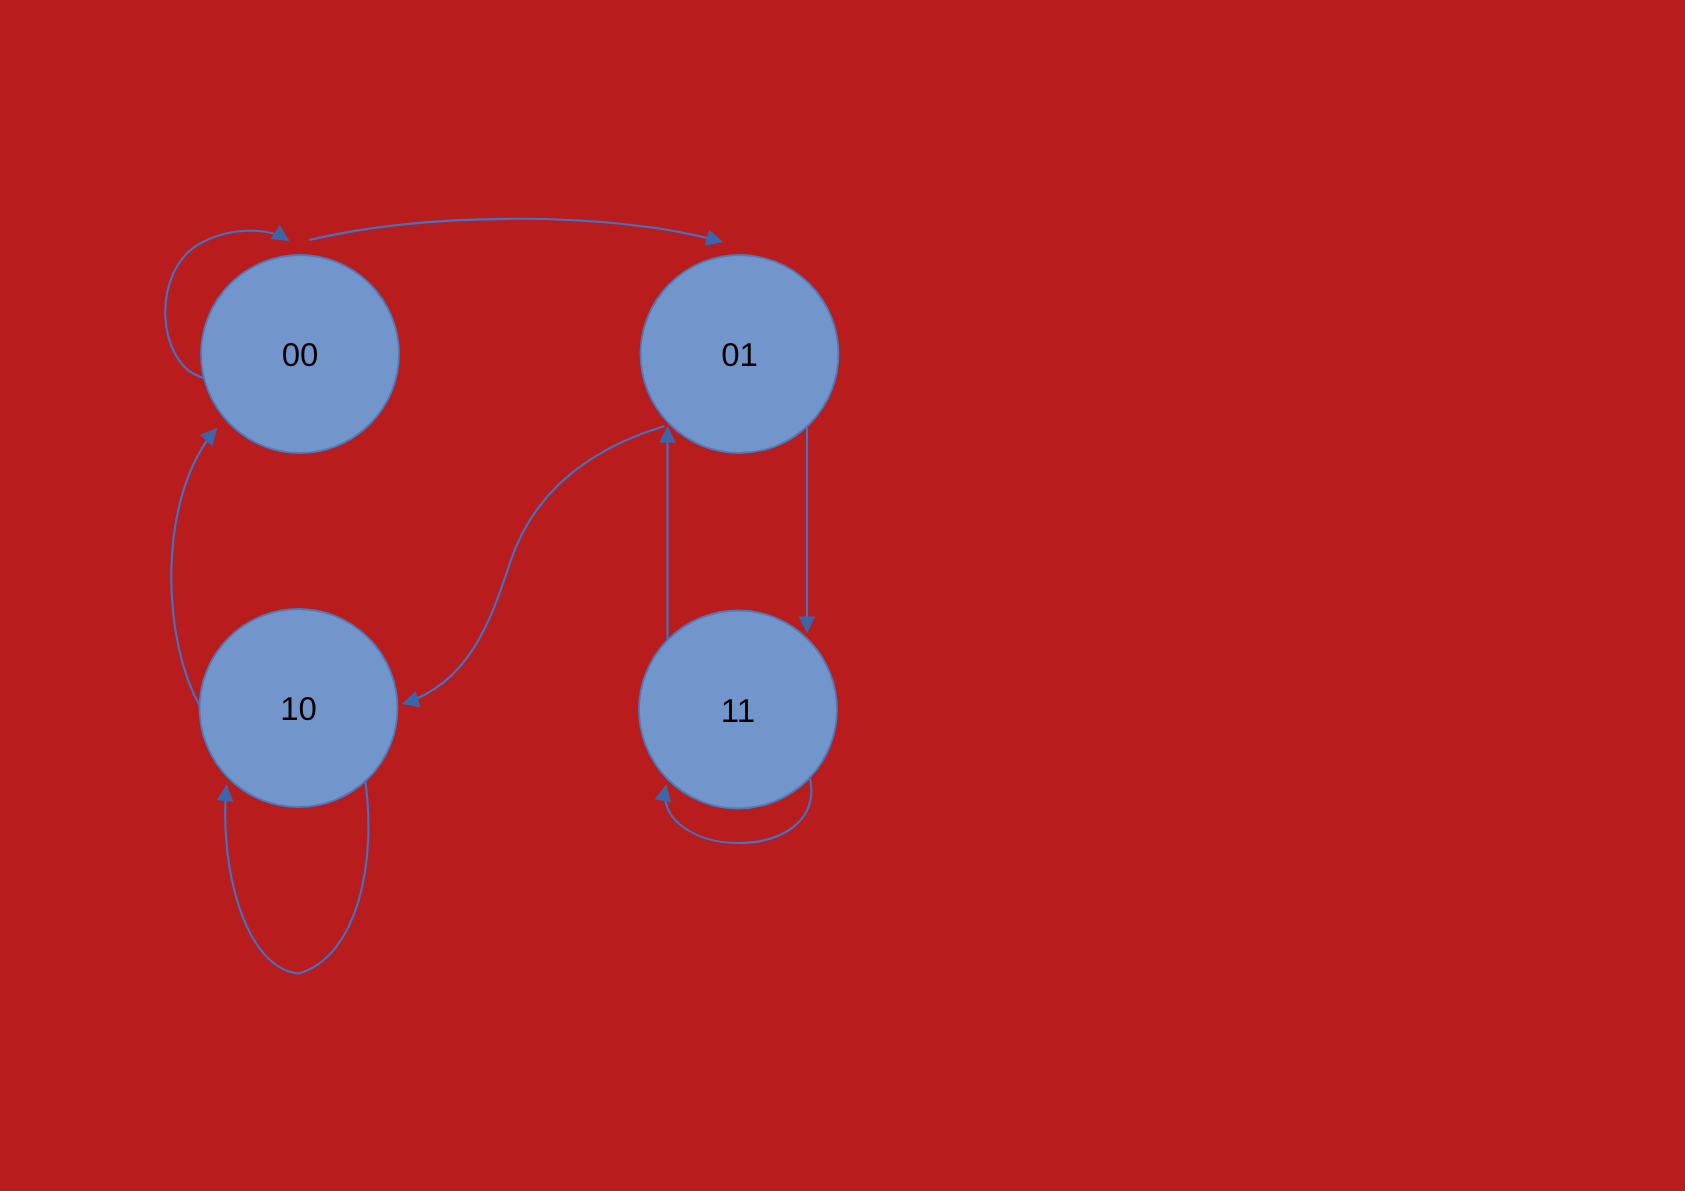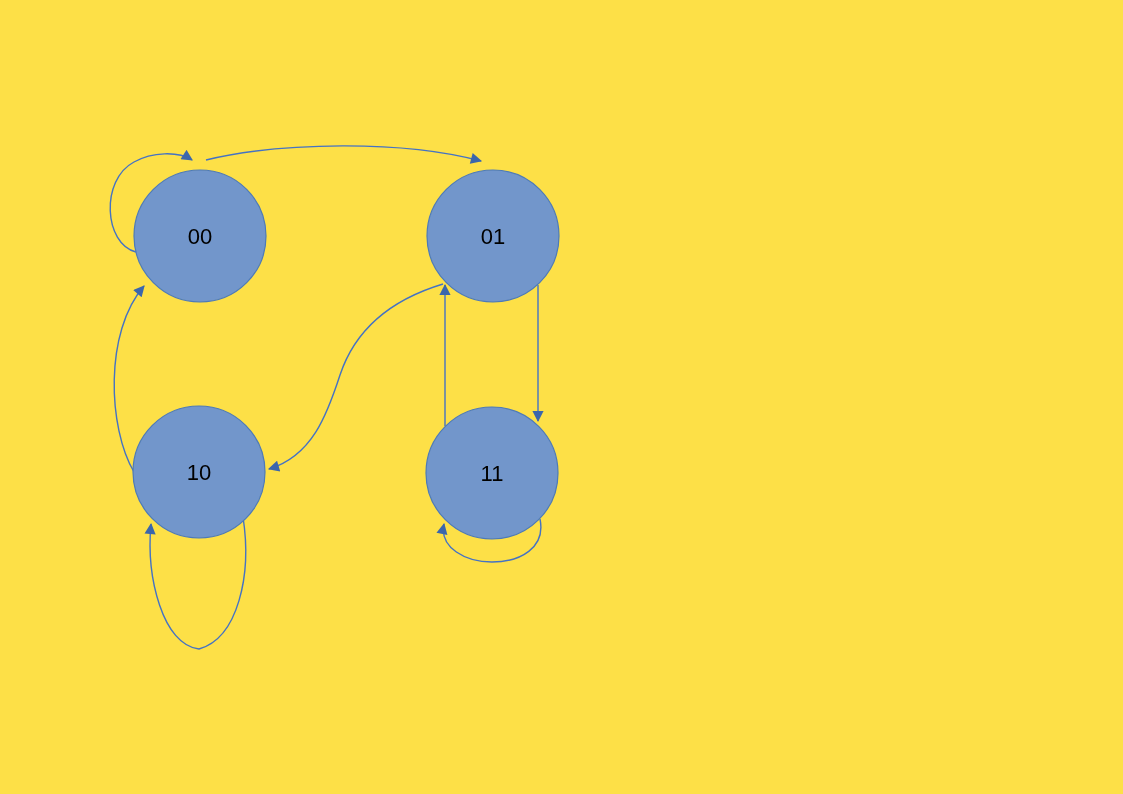--- a/index.html
+++ b/index.html
@@ -5,21 +5,21 @@
   html, body {
     margin: 0;
     padding: 0;
     background: #ffffff;
     font-family: "Liberation Sans", sans-serif;
   }
   .canvas {
     position: relative;
     width: 1123px;
     height: 794px;
-    background: #fde047;
+    background: #b91c1c;
     overflow: hidden;
   }
   svg { display: block; }
   .edge {
     fill: none;
     stroke-width: 1.4;
   }
   .node-circle {
     stroke-width: 1.2;
   }

